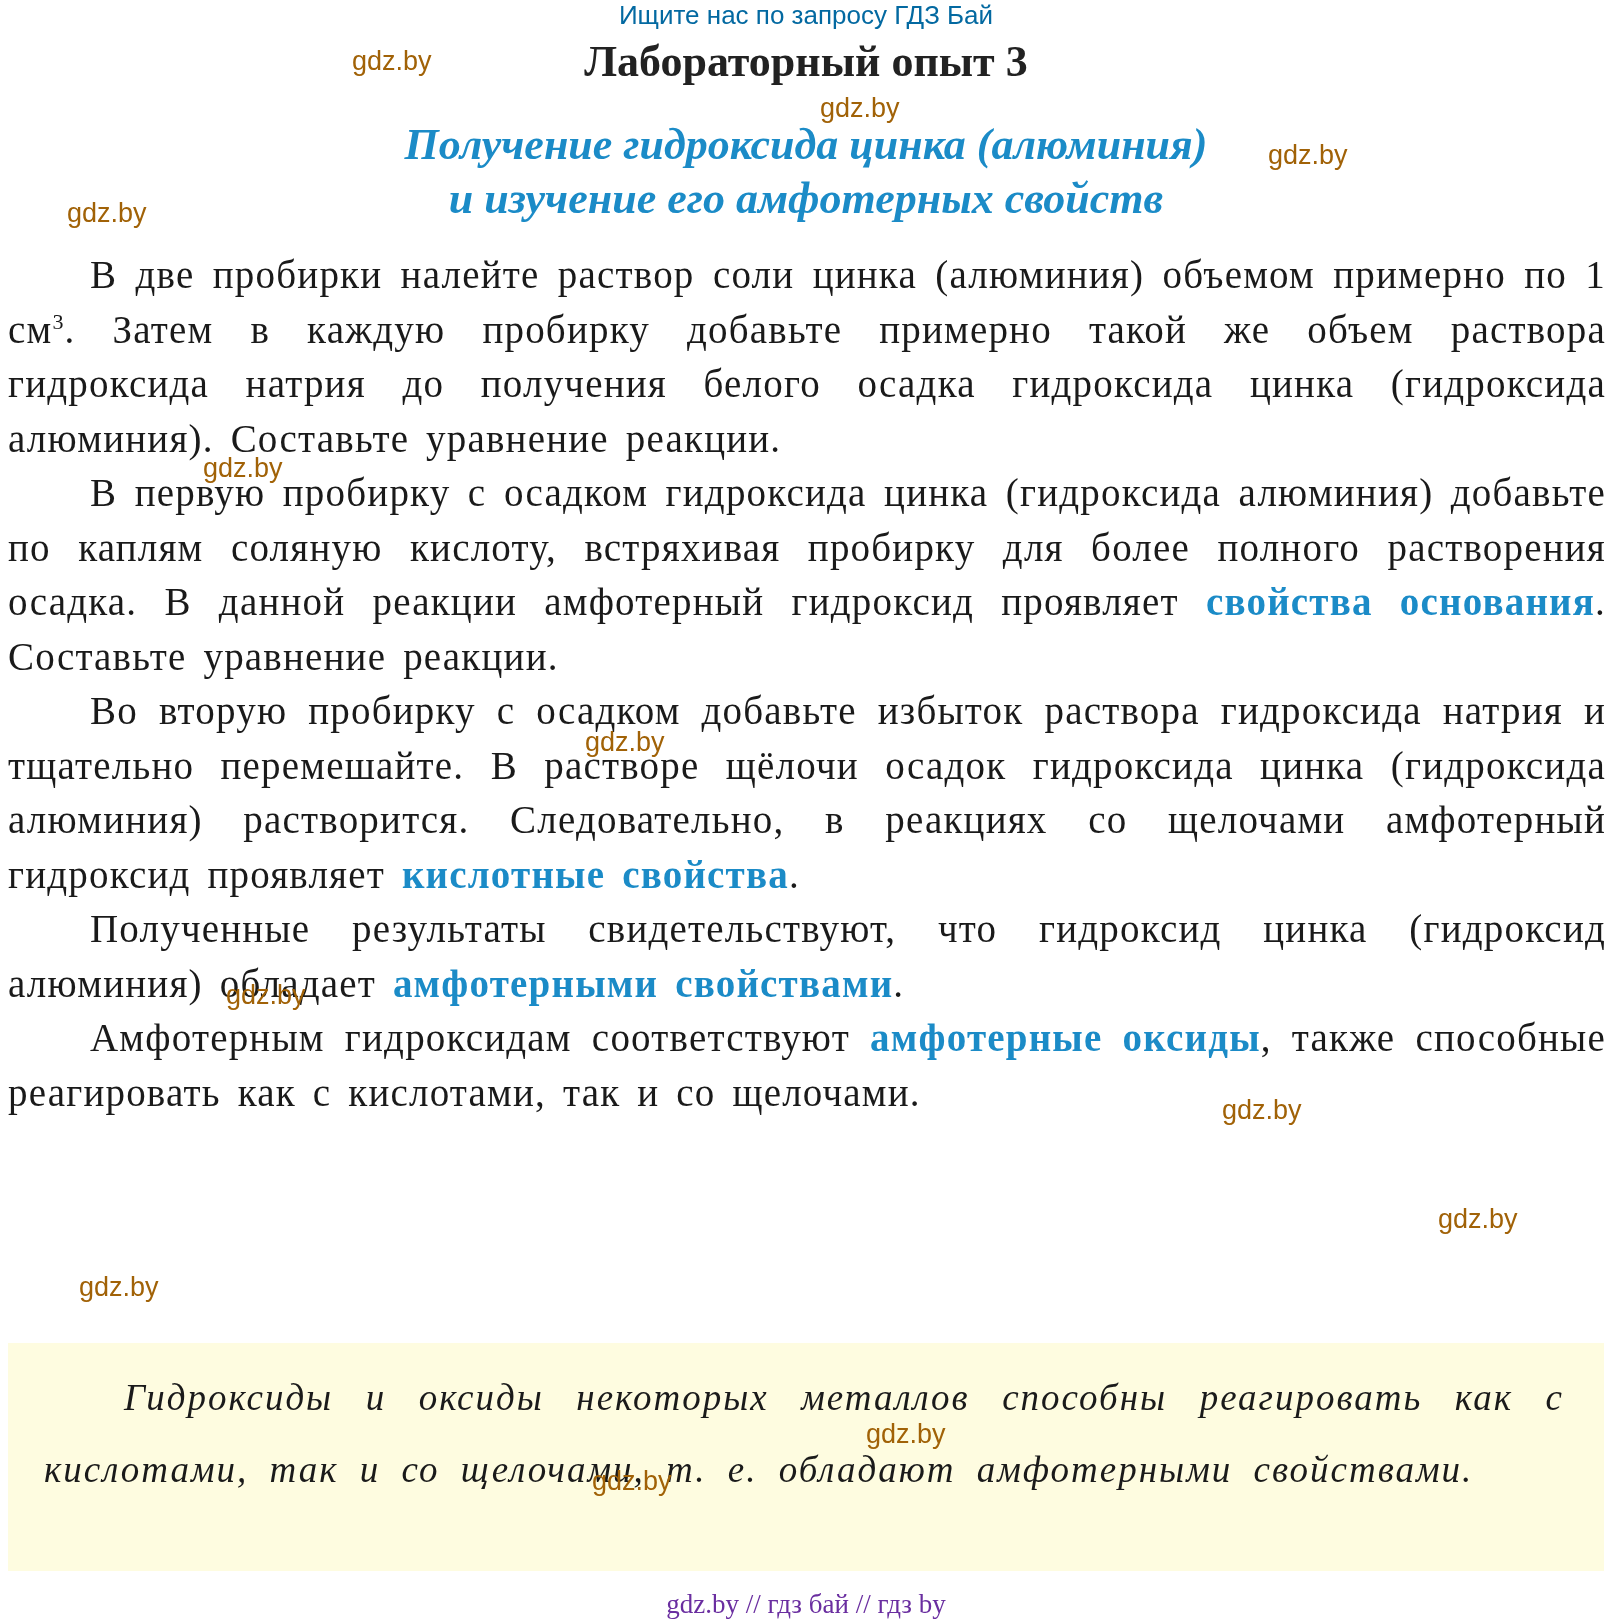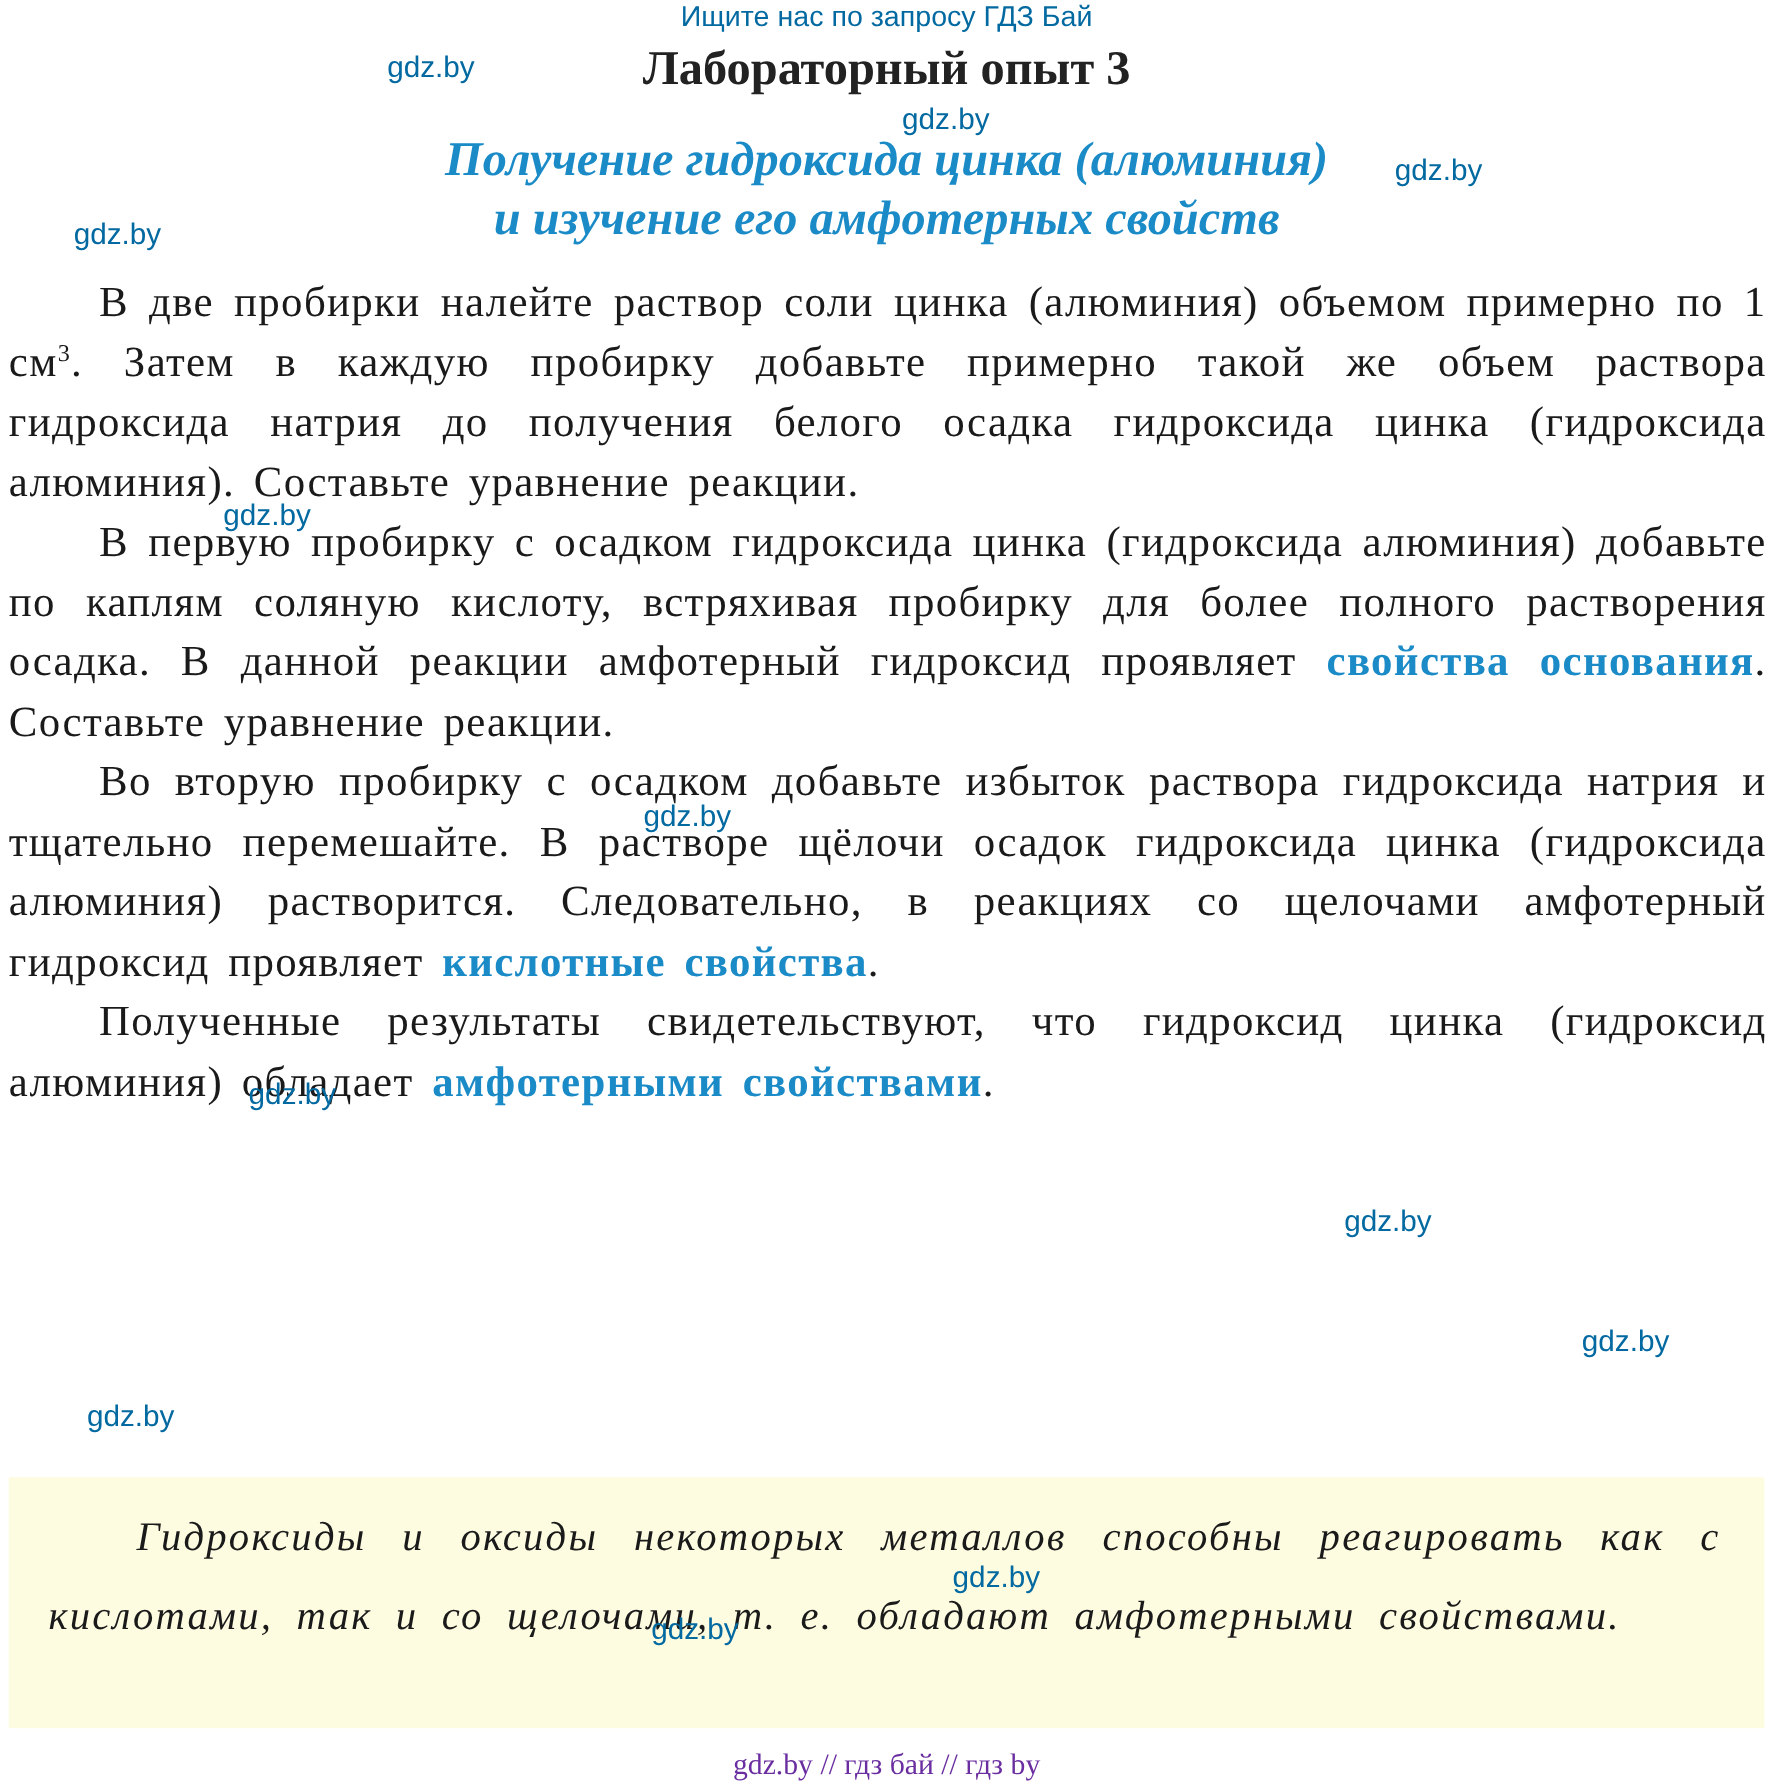--- a/index.html
+++ b/index.html
@@ -1,20 +1,20 @@
 <!DOCTYPE html>
 <html><head>
 <meta charset="utf-8">
 <style>
   html, body { margin:0; padding:0; background:#ffffff; }
   body { width:1612px; height:1623px; position:relative; overflow:hidden; font-family:"DejaVu Serif", serif; color:#1a1a1a; }
   .promo { position:absolute; top:0; left:0; width:1612px; text-align:center; font-family:"Liberation Sans", sans-serif; font-size:26px; color:#0369a1; line-height:30px; }
   .title { position:absolute; top:36px; left:0; width:1612px; text-align:center; font-family:"Liberation Serif", serif; font-weight:bold; font-size:44px; color:#222; line-height:52px; }
   .subtitle { position:absolute; top:118px; left:0; width:1612px; text-align:center; font-family:"Liberation Serif", serif; font-style:italic; font-weight:bold; font-size:44px; color:#1b8bc7; line-height:54px; }
-  .wm { position:absolute; font-family:"Liberation Sans", sans-serif; font-size:27px; color:#0369a1; line-height:30px; }
+  .wm { position:absolute; font-family:"Liberation Sans", sans-serif; font-size:27px; color:#a16207; line-height:30px; }
   .body-text { position:absolute; left:8px; top:248px; width:1598px; font-family:"Liberation Serif", serif; font-size:39px; line-height:54.5px; text-align:justify; letter-spacing:1.2px; word-spacing:6px; }
   .body-text p { margin:0; text-indent:82px; }
   .hl { color:#1b8bc7; font-weight:bold; }
   sup { font-size:22px; line-height:0; }
   .rule-box { position:absolute; left:8px; top:1343px; width:1596px; height:228px; background:#fefce0; }
   .rule-text { position:absolute; left:44px; top:1362px; width:1520px; font-family:"Liberation Serif", serif; font-style:italic; font-size:37px; line-height:72px; text-align:justify; letter-spacing:2px; word-spacing:10px; }
   .rule-text span.indent { display:inline-block; width:80px; }
   .footer { position:absolute; top:1588px; left:0; width:1612px; text-align:center; font-family:Liberation Serif, serif; font-size:27px; color:#6a2ea0; line-height:32px; }
 </style>
 </head>
@@ -25,20 +25,21 @@
 <div class="subtitle">
   <div>Получение гидроксида цинка (алюминия)</div>
   <div>и изучение его амфотерных свойств</div>
 </div>
 
 <div class="body-text">
   <p><span>В две пробирки налейте раствор соли цинка (алюминия) объемом примерно по 1 см</span><sup>3</sup><span>. Затем в каждую пробирку добавьте примерно такой же объем раствора гидроксида натрия до получения белого осадка гидроксида цинка (гидроксида алюминия). Составьте уравнение реакции.</span></p>
   <p><span>В первую пробирку с осадком гидроксида цинка (гидроксида алюминия) добавьте по каплям соляную кислоту, встряхивая пробирку для более полного растворения осадка. В данной реакции амфотерный гидроксид проявляет </span><span class="hl">свойства основания</span><span>. Составьте уравнение реакции.</span></p>
   <p><span>Во вторую пробирку с осадком добавьте избыток раствора гидроксида натрия и тщательно перемешайте. В растворе щёлочи осадок гидроксида цинка (гидроксида алюминия) растворится. Следовательно, в реакциях со щелочами амфотерный гидроксид проявляет </span><span class="hl">кислотные свойства</span><span>.</span></p>
   <p><span>Полученные результаты свидетельствуют, что гидроксид цинка (гидроксид алюминия) обладает </span><span class="hl">амфотерными свойствами</span><span>.</span></p>
+  <p><span>Амфотерным гидроксидам соответствуют </span><span class="hl">амфотерные оксиды</span><span>, также способные реагировать как с кислотами, так и со щелочами.</span></p>
 </div>
 
 <div class="rule-box"></div>
 <div class="rule-text"><span class="indent"></span><span>Гидроксиды и оксиды некоторых металлов способны реагировать как с кислотами, так и со щелочами, т. е. обладают амфотерными свойствами.</span></div>
 
 <div class="wm" style="left:352px;top:46px;">gdz.by</div>
 <div class="wm" style="left:820px;top:93px;">gdz.by</div>
 <div class="wm" style="left:1268px;top:140px;">gdz.by</div>
 <div class="wm" style="left:67px;top:198px;">gdz.by</div>
 <div class="wm" style="left:203px;top:453px;">gdz.by</div>

